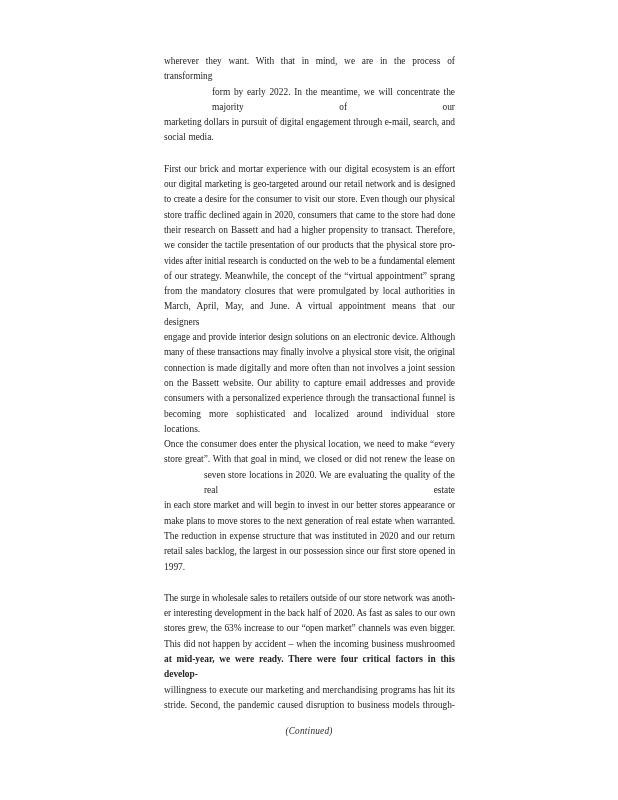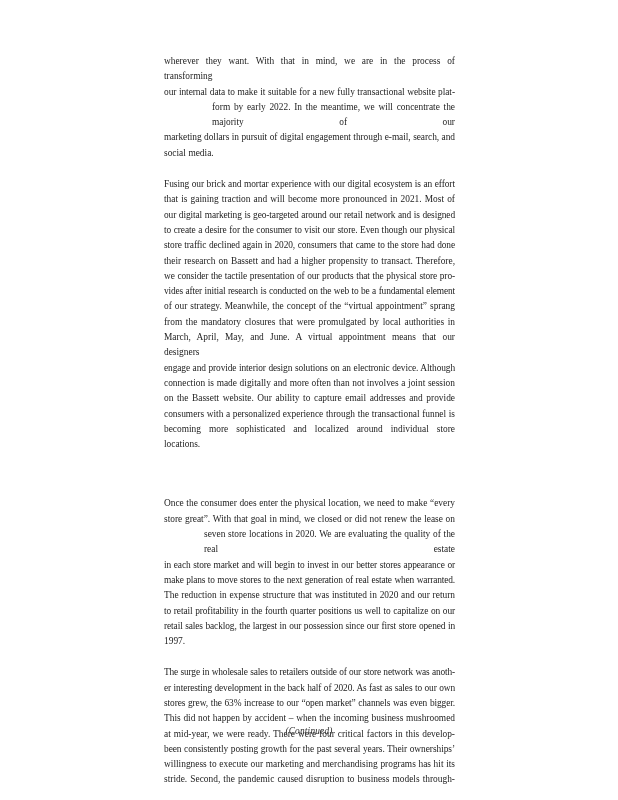--- a/index.html
+++ b/index.html
@@ -39,57 +39,54 @@
     letter-spacing: 0.2px;
   }
 </style>
 </head>
 <body>
 
 <div class="page" style="background: rgb(255, 255, 255); color: rgb(36, 36, 36);">
   <div class="content">
       <div class="para">
         <div class="line just" style="white-space: normal;">wherever they want.  With that in mind, we are in the process of transforming</div>
-        <div class="line just" style="white-space: normal; letter-spacing: -0.05px;">our internal data to make it suitable for a new fully transactional website plat-</div>
         <div class="line just" style="white-space: normal; margin-left: 48px;">form by early 2022.  In the meantime, we will concentrate the majority of our</div>
         <div class="line just" style="white-space: normal; letter-spacing: -0.05px;">marketing dollars in pursuit of digital engagement through e-mail, search, and</div>
         <div class="line" style="white-space: normal;">social media.</div>
       </div>
       <div class="para">
-        <div class="line just" style="white-space: normal; letter-spacing: -0.05px;">Fusing our brick and mortar experience with our digital ecosystem is an effort</div>
-        <div class="line just" style="white-space: normal;">that is gaining traction and will become more pronounced in 2021.  Most of</div>
+        <div class="line just" style="white-space: normal; letter-spacing: -0.05px;">First our brick and mortar experience with our digital ecosystem is an effort</div>
         <div class="line just" style="white-space: normal; letter-spacing: -0.1px;">our digital marketing is geo-targeted around our retail network and is designed</div>
         <div class="line just" style="white-space: normal; letter-spacing: -0.1px;">to create a desire for the consumer to visit our store.  Even though our physical</div>
         <div class="line just" style="white-space: normal; letter-spacing: -0.1px;">store traffic declined again in 2020, consumers that came to the store had done</div>
         <div class="line just" style="white-space: normal;">their research on Bassett and had a higher propensity to transact.  Therefore,</div>
         <div class="line just" style="white-space: normal; letter-spacing: -0.1px;">we consider the tactile presentation of our products that the physical store pro-</div>
         <div class="line just" style="white-space: normal; letter-spacing: -0.15px;">vides after initial research is conducted on the web to be a fundamental element</div>
         <div class="line just" style="white-space: normal;">of our strategy.  Meanwhile, the concept of the “virtual appointment” sprang</div>
         <div class="line just" style="white-space: normal;">from the mandatory closures that were promulgated by local authorities in</div>
         <div class="line just" style="white-space: normal;">March, April, May, and June.  A virtual appointment means that our designers</div>
         <div class="line just" style="white-space: normal; letter-spacing: -0.1px;">engage and provide interior design solutions on an electronic device.  Although</div>
+        <div class="line just" style="white-space: normal; letter-spacing: -0.2px;">many of these transactions may finally involve a physical store visit, the original</div>
         <div class="line just" style="white-space: normal;">connection is made digitally and more often than not involves a joint session</div>
         <div class="line just" style="white-space: normal;">on the Bassett website.  Our ability to capture email addresses and provide</div>
         <div class="line just" style="white-space: normal;">consumers with a personalized experience through the transactional funnel is</div>
         <div class="line just" style="white-space: normal;">becoming more sophisticated and localized around individual store locations.</div>
-        <div class="line just" style="white-space: normal; margin-top: 44px;">Once the consumer does enter the physical location, we need to make “every</div>
+        <div class="line just" style="white-space: normal;">Once the consumer does enter the physical location, we need to make “every</div>
         <div class="line just" style="white-space: normal;">store great”.  With that goal in mind, we closed or did not renew the lease on</div>
         <div class="line just" style="white-space: normal; margin-left: 40px;">seven store locations in 2020.  We are evaluating the quality of the real estate</div>
         <div class="line just" style="white-space: normal; letter-spacing: -0.1px;">in each store market and will begin to invest in our better stores appearance or</div>
         <div class="line just" style="white-space: normal; letter-spacing: -0.15px;">make plans to move stores to the next generation of real estate when warranted.</div>
         <div class="line just" style="white-space: normal;">The reduction in expense structure that was instituted in 2020 and our return</div>
-        <div class="line just" style="white-space: normal; letter-spacing: -0.1px;">to retail profitability in the fourth quarter positions us well to capitalize on our</div>
         <div class="line just" style="white-space: normal; letter-spacing: -0.1px;">retail sales backlog, the largest in our possession since our first store opened in</div>
         <div class="line" style="white-space: normal;">1997.</div>
       </div>
       <div class="para">
         <div class="line just" style="white-space: normal; letter-spacing: -0.15px;">The surge in wholesale sales to retailers outside of our store network was anoth-</div>
         <div class="line just" style="white-space: normal; letter-spacing: -0.1px;">er interesting development in the back half of 2020.  As fast as sales to our own</div>
         <div class="line just" style="white-space: normal; letter-spacing: -0.1px;">stores grew, the 63% increase to our “open market” channels was even bigger.</div>
         <div class="line just" style="white-space: normal;">This did not happen by accident – when the incoming business mushroomed</div>
-        <div class="line just" style="white-space: normal;">at mid-year, we were ready.  There were four critical factors in this develop-</div>
-        <div class="line just" style="white-space: normal; letter-spacing: -0.05px;">been consistently posting growth for the past several years.  Their ownerships’</div>
+        <div class="line just" style="white-space: normal; font-weight: bold;">at mid-year, we were ready.  There were four critical factors in this develop-</div>
         <div class="line just" style="white-space: normal;">willingness to execute our marketing and merchandising programs has hit its</div>
         <div class="line just" style="white-space: normal;">stride.  Second, the pandemic caused disruption to business models through-</div>
       </div>
     </div>
   <div class="footer" style="color: rgb(46, 46, 46);">(Continued)</div>
 </div>
 
 </body></html>

